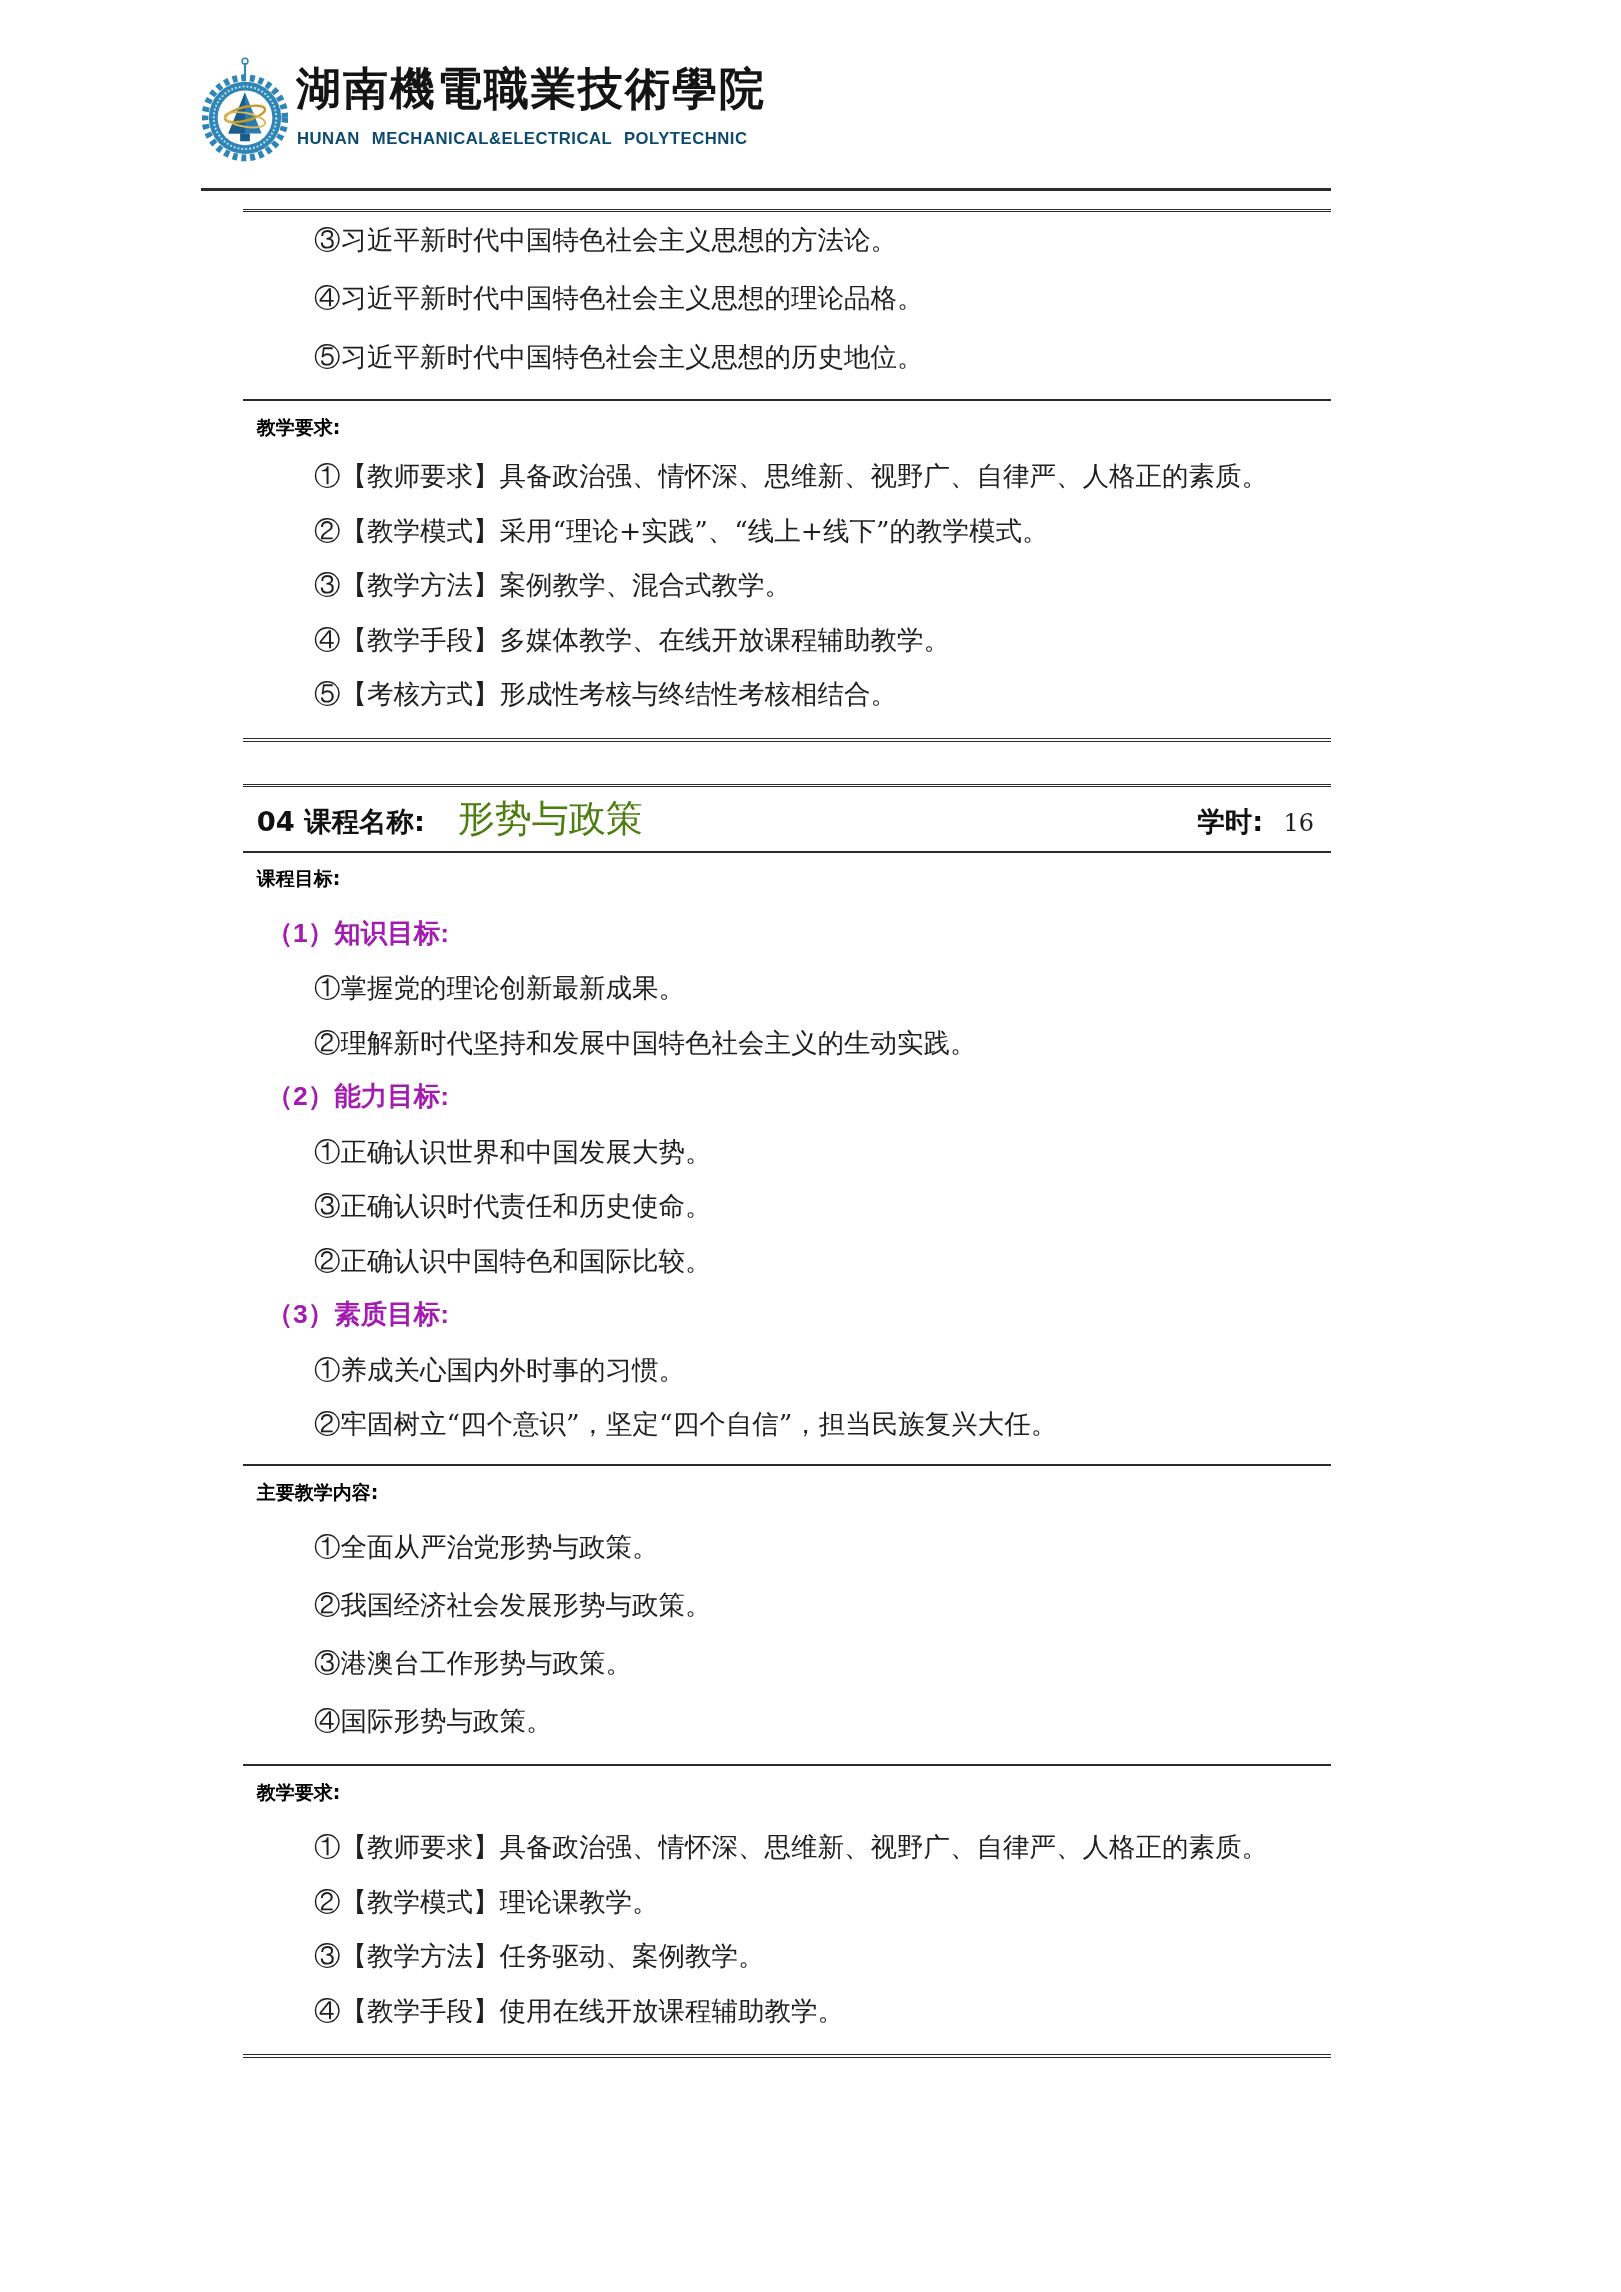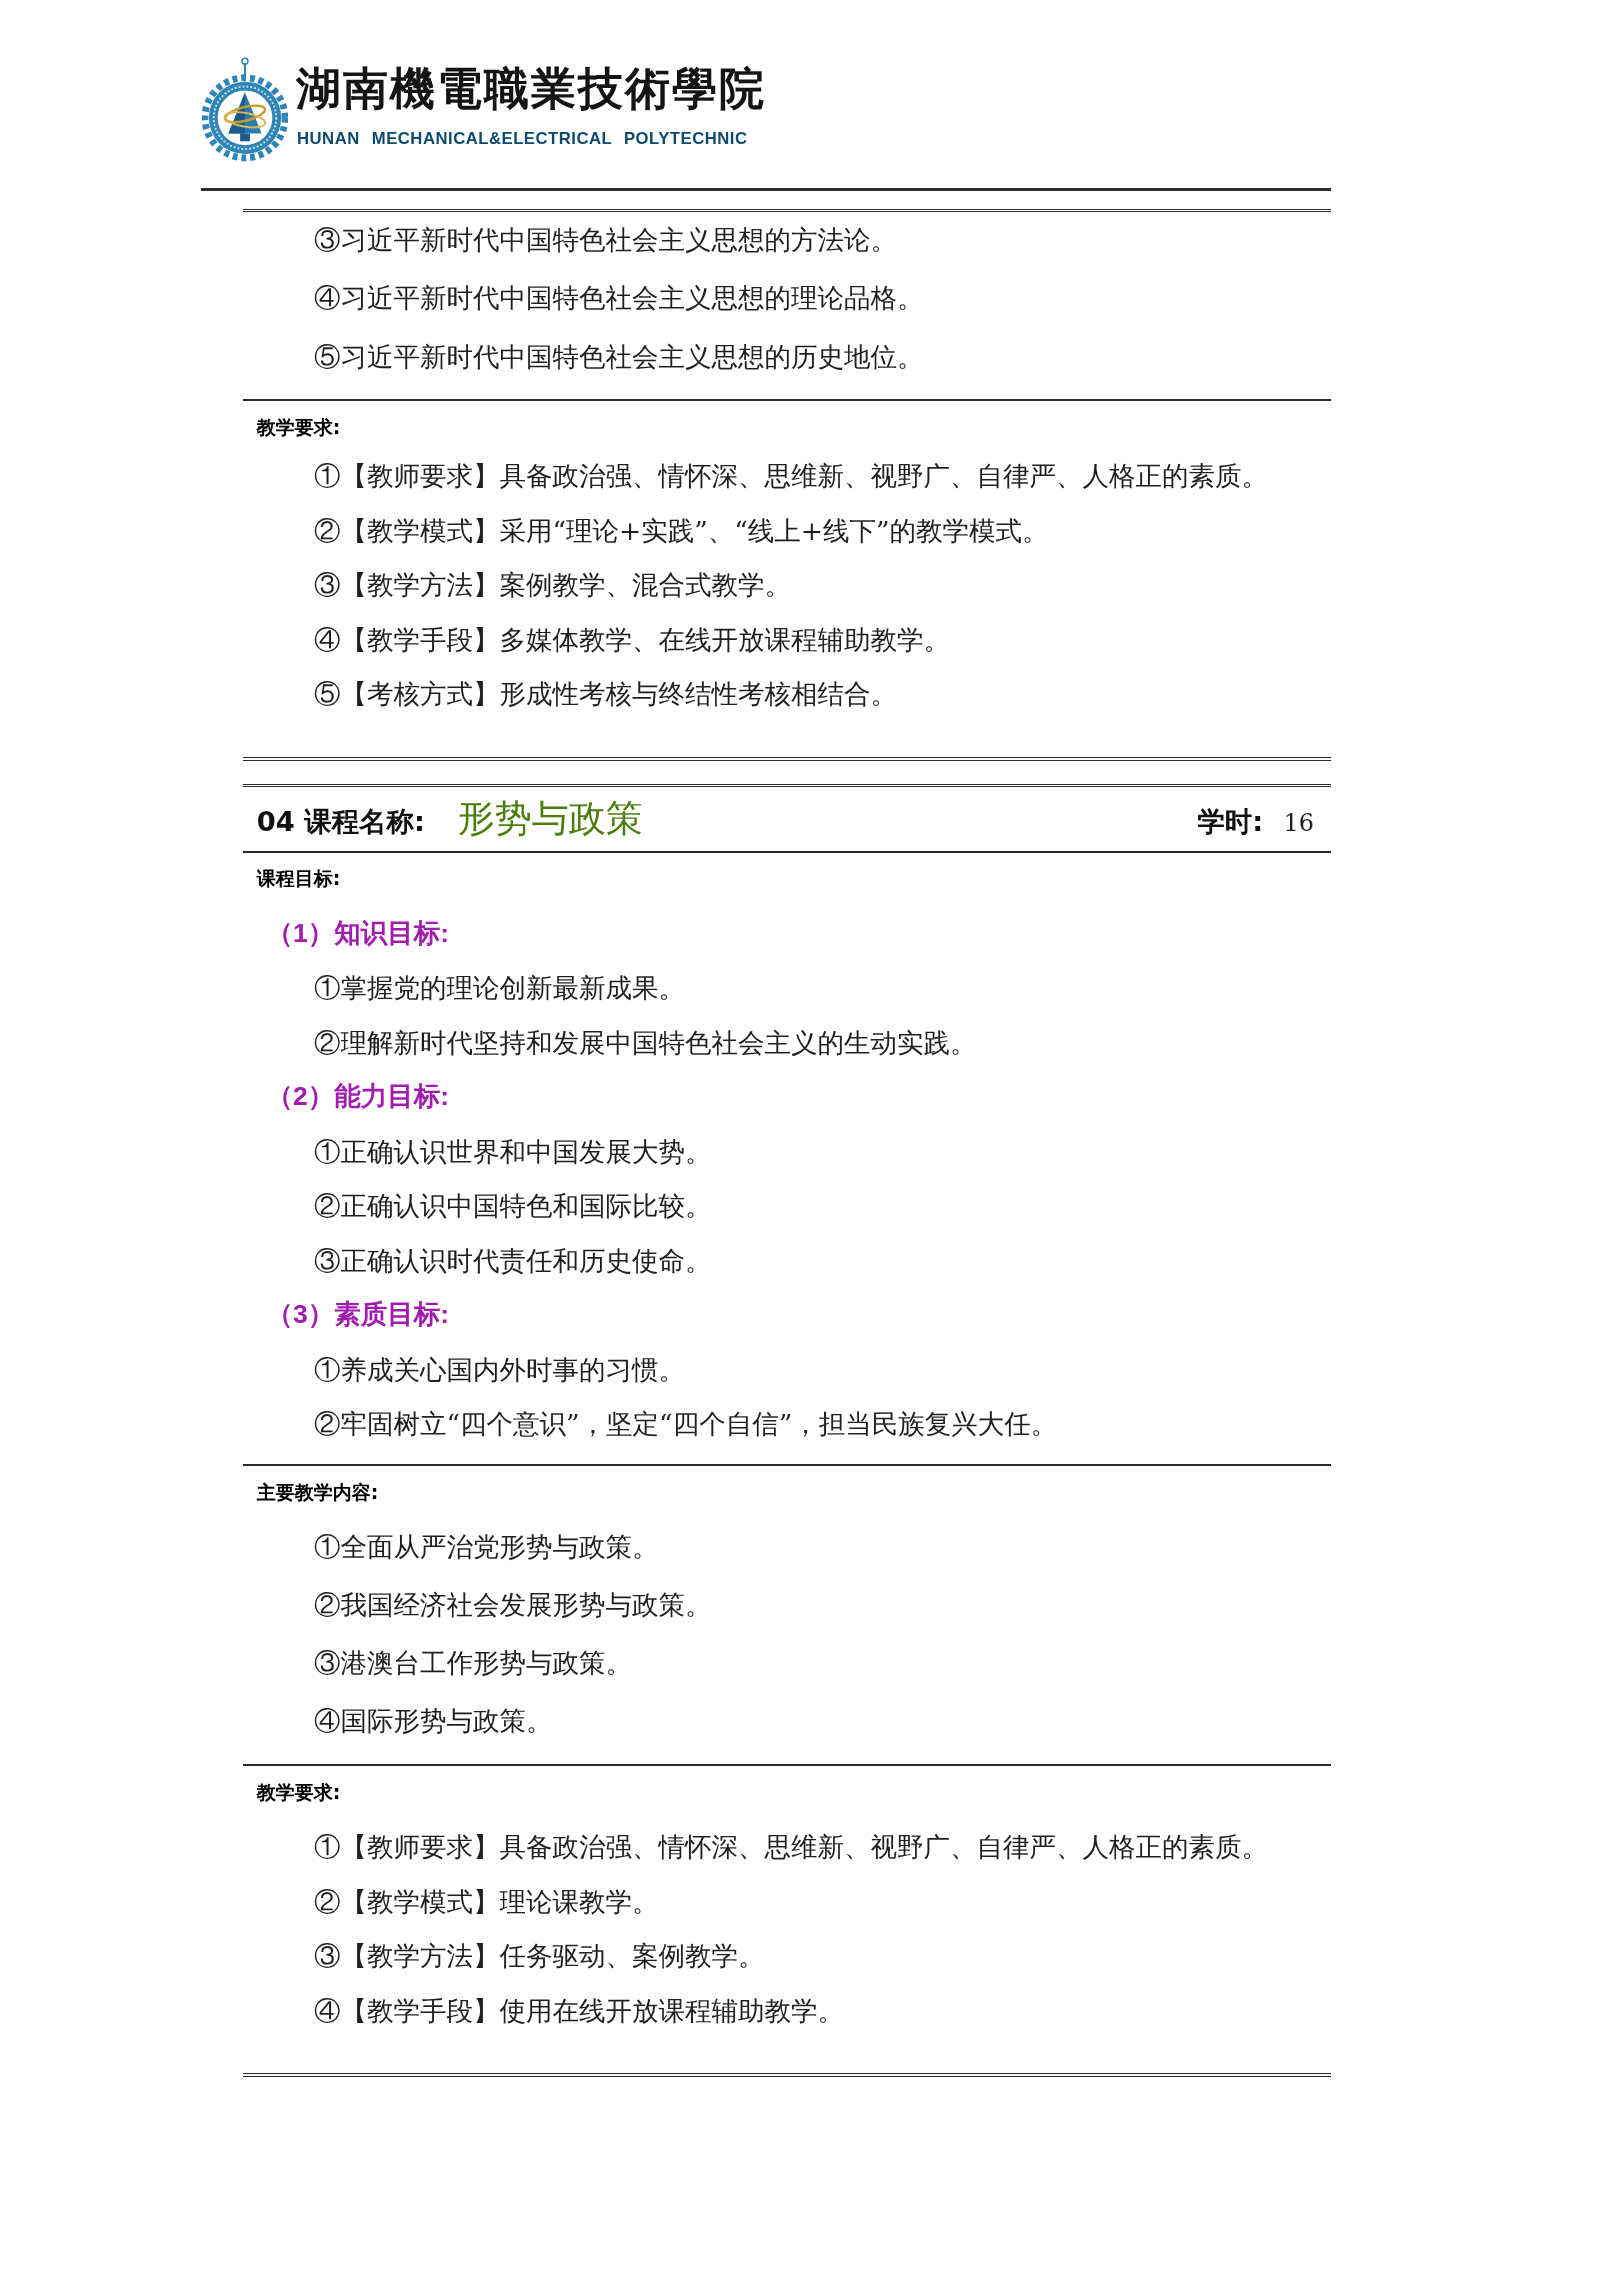--- a/index.html
+++ b/index.html
@@ -69,21 +69,21 @@
     margin-left:33px;font-size:37px;color:#4d7c0f;white-space:nowrap;
     flex:1 1 auto;
   }
   .hours{white-space:nowrap;}
   .hours-label{
     font-family:"DejaVu Sans","Liberation Sans",sans-serif;
     font-weight:bold;font-size:27.4px;color:#111;
   }
   .hours-value{font-size:24px;margin-left:11.8px;color:#1f1f1f;}
   .wide-pitch .item{margin-bottom:29px;}
-  .pad-bottom{padding-bottom:23px;}
+  .pad-bottom{padding-bottom:4px;}
   .page-number{
     position:absolute;left:1416px;top:2064px;
     font-family:"DejaVu Serif","Liberation Serif",serif;
     font-size:25.5px;color:#111;
   }
 </style>
 </head>
 <body>
 
 <div class="page">
@@ -143,22 +143,22 @@
 
     <div class="sec-h">课程目标:</div>
 
     <div class="items-block">
       <div class="grp-h">（1）知识目标:</div>
       <div class="item">①掌握党的理论创新最新成果。</div>
       <div class="item">②理解新时代坚持和发展中国特色社会主义的生动实践。</div>
 
       <div class="grp-h">（2）能力目标:</div>
       <div class="item">①正确认识世界和中国发展大势。</div>
+      <div class="item">③正确认识时代责任和历史使命。</div>
       <div class="item">②正确认识中国特色和国际比较。</div>
-      <div class="item">③正确认识时代责任和历史使命。</div>
 
       <div class="grp-h">（3）素质目标:</div>
       <div class="item">①养成关心国内外时事的习惯。</div>
       <div class="item">②牢固树立“四个意识”，坚定“四个自信”，担当民族复兴大任。</div>
     </div>
 
     <div class="divider"></div>
     <div class="sec-h">主要教学内容:</div>
     <div class="items-block wide-pitch">
       <div class="item">①全面从严治党形势与政策。</div>

